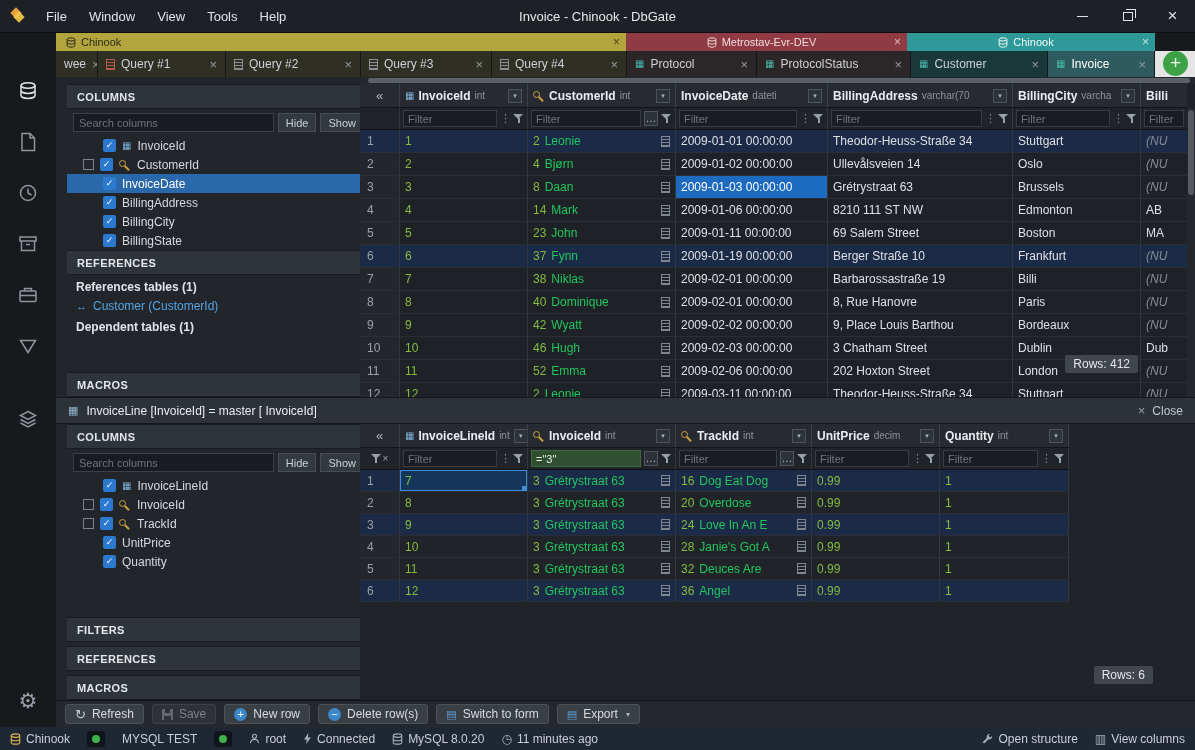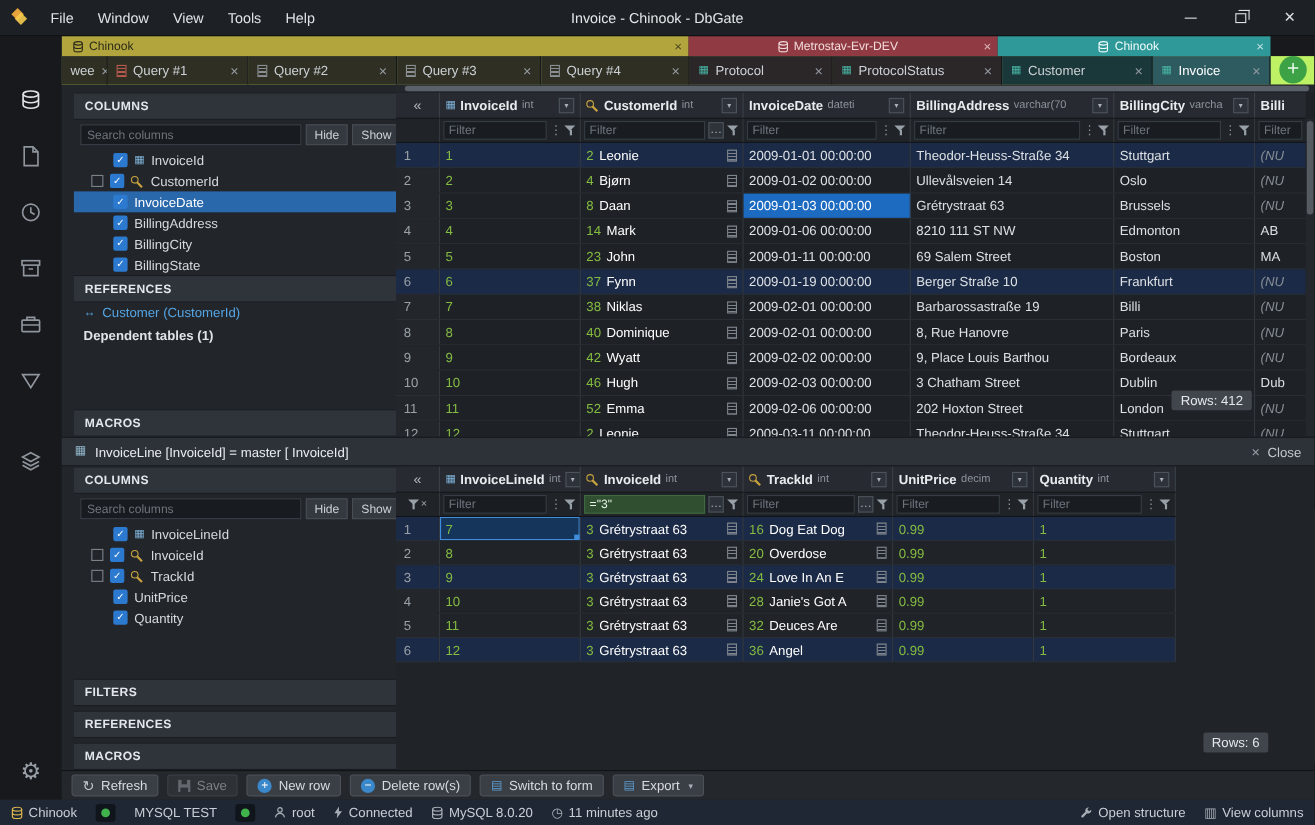--- a/index.html
+++ b/index.html
@@ -20,21 +20,21 @@
 .grouprow{position:absolute;top:33px;left:0;right:0;height:18px;background:#17191d;display:flex}
 .grp-spacer{width:56px}
 .grp{position:relative;display:flex;align-items:center;font-size:11px;padding:0 20px 0 10px;gap:5px}
 .g-yellow{width:570px;background:#b2a53e;color:#2b2a18}
 .g-red{width:281px;background:#903b43;color:#f1dbdb;justify-content:center}
 .g-teal{width:248px;background:#2f9898;color:#f0fbfb;justify-content:center}
 .gx{position:absolute;right:6px;top:50%;transform:translateY(-50%);font-size:12px;opacity:.78}
 .gdb{display:flex}
 .grp-fill{flex:1}
 
-.tabrow{position:absolute;top:51px;left:56px;right:0;height:26px;background:#bef264;display:flex}
+.tabrow{position:absolute;top:51px;left:56px;right:0;height:26px;background:#e5e5e5;display:flex}
 .tab{display:flex;align-items:center;gap:6px;padding:0 8px;font-size:12px;color:#ccd1d6;border-right:1px solid #14171a;overflow:hidden;white-space:nowrap}
 .t-y{background:#2f3023}.t-r{background:#2b2628}.t-t{background:#1a3739}
 .t-act{background:#2e5b5f;color:#fff}
 .tx{color:#959ba2;font-size:13px;margin-left:auto}
 .tic{color:#49b8a7;font-size:10px;line-height:1}
 .fic{width:9px;height:11px;border:1px solid currentColor;background:repeating-linear-gradient(to bottom,transparent 0 2px,currentColor 2px 3px);opacity:.85;flex:none}
 .fic.red{color:#cf6157}.fic.gray{color:#9aa0a8}
 .tab-add{position:absolute;top:51px;right:7px;width:25px;height:25px;border-radius:50%;background:#3da146;color:#eaf8ea;font-size:19px;line-height:23px;text-align:center}
 
 .hs-top{position:absolute;top:77px;left:360px;right:0;height:7px;background:#24272b}
@@ -91,21 +91,21 @@
 .fun:after{content:"";position:absolute;top:5px;left:4.5px;width:2px;height:5px;background:#98a0a8}
 .funx{display:flex;align-items:center;gap:1px;margin:0 auto}
 .fxx{color:#98a0a8;font-size:10px}
 .grow{display:flex;height:23px;min-height:23px;border-bottom:1px solid #2b2f35;background:#1e2227}
 .grow-l{height:22px;min-height:22px;background:#202429}
 .grow.hl{background:#1b2a46}
 .gc{display:flex;align-items:center;gap:5px;padding:0 5px;border-right:1px solid #33383e;font-size:12px;color:#dce0e4;overflow:hidden;white-space:nowrap}
 .rn{background:#23272c;color:#9aa1a8;padding-left:7px}
 .grow.hl .rn{background:transparent}
 .num{color:#84bb41;flex:none}
-.hint{color:#ffffff;overflow:hidden;flex:0 1 auto;min-width:0}
+.hint{color:#22c55e;overflow:hidden;flex:0 1 auto;min-width:0}
 .nullv{color:#878d95;font-style:italic}
 .ref-ic{margin-left:auto;flex:none;width:9px;height:11px;border:1px solid #80868e;background:repeating-linear-gradient(to bottom,transparent 0 2px,#80868e 2px 3px)}
 .selc{background:#1d6bc1;color:#fff}
 .sel2{background:#16355b;box-shadow:inset 0 0 0 1px #3e8edd;position:relative}
 .sel2:after{content:"";position:absolute;right:0;bottom:0;width:5px;height:5px;background:#3e8edd}
 .cln{width:40px;min-width:40px}
 .cu0{width:128px;min-width:128px}.cu1{width:148px;min-width:148px}.cu2{width:152px;min-width:152px}.cu3{width:185px;min-width:185px}.cu4{width:128px;min-width:128px}.cu5{flex:1;border-right:0}
 .cl0{width:128px;min-width:128px}.cl1{width:148px;min-width:148px}.cl2{width:136px;min-width:136px}.cl3{width:128px;min-width:128px}.cl4{width:129px;min-width:129px}
 .rows-badge{position:absolute;background:#41454c;color:#e4e7ea;font-size:12px;padding:2px 8px;border-radius:2px}
 .rb-u{right:57px;bottom:24px}.rb-l{right:42px;bottom:16px}
@@ -334,20 +334,21 @@
       </div>
     <div class="tree-row">
         <span class="checkbox">✓</span>
         <span>BillingCity</span>
       </div>
     <div class="tree-row">
         <span class="checkbox">✓</span>
         <span>BillingState</span>
       </div>
     <div class="sec-head">REFERENCES</div>
+    <div class="ref-title">References tables (1)</div>
     <div class="ref-link">
         <span class="lic">↔</span>
         <span>Customer (CustomerId)</span>
       </div>
     <div class="ref-title">Dependent tables (1)</div>
     <div class="sec-head mt-auto">MACROS</div>
     <div class="pscroll" style="top:54px;height:88px"></div>
     <div class="pscroll" style="top:232px;height:40px"></div>
   </div>
 

